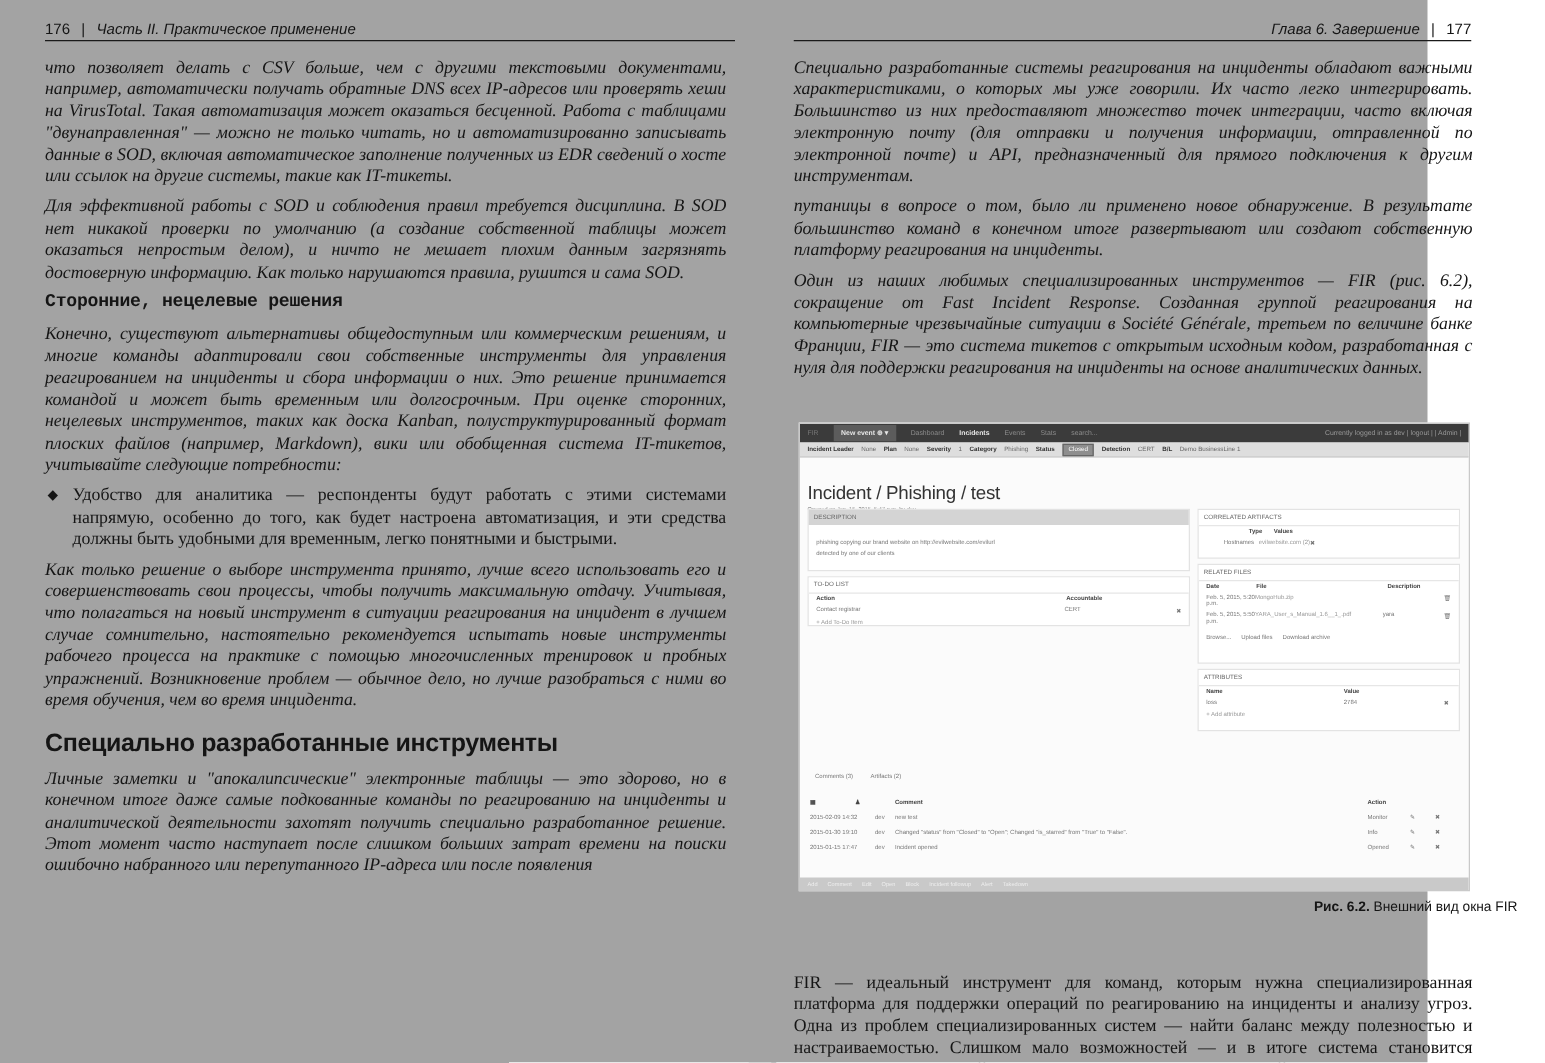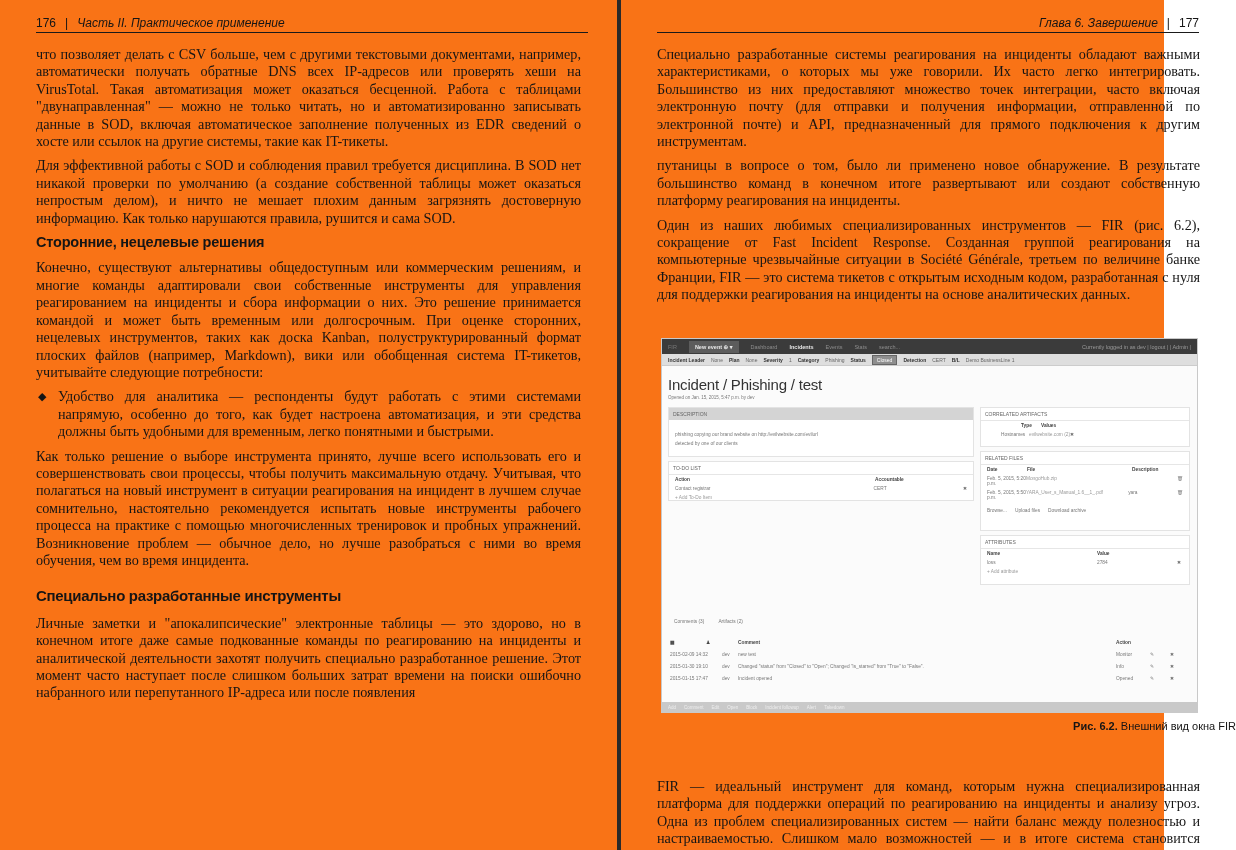--- a/index.html
+++ b/index.html
@@ -1,53 +1,53 @@
 <!DOCTYPE html>
 <html><head>
 <meta charset="utf-8">
 <style>
   * { box-sizing: border-box; margin: 0; padding: 0; }
   html, body { width: 1236px; height: 850px; overflow: hidden; background: #ffffff; }
   body { position: relative; font-family: "Liberation Serif", serif; color: #151515; }
 
-  .page { position: absolute; top: 0; height: 850px; background: #f97316; }
+  .page { position: absolute; top: 0; height: 850px; background: #a3a3a3; }
   .page-left { left: 0; width: 617px; }
-  .page-right { left: 621px; width: 543px; }
+  .page-right { left: 599px; width: 543px; }
   .gutter { position: absolute; left: 617px; top: 0; width: 4px; height: 850px; background: #2a2a2a; }
 
   .running-head { position: absolute; top: 15px; height: 18px; border-bottom: 1.5px solid #1a1a1a;
     font-family: "Liberation Sans", sans-serif; font-size: 12px; line-height: 16px; }
   .page-left .running-head { left: 36px; width: 552px; }
   .page-right .running-head { left: 36px; width: 542px; text-align: right; }
   .rh-num { font-style: normal; }
   .rh-sep { margin: 0 9px; }
   .rh-title { font-style: italic; }
 
   .content { position: absolute; top: 46px; font-size: 14.2px; line-height: 17.4px; text-align: justify; }
   .page-left .content { left: 36px; width: 545px; }
   .page-right .content { left: 36px; width: 543px; }
-  .content p { margin-bottom: 7px; }
-  h3.sub { font-family: Liberation Sans, sans-serif; font-weight: bold; font-size: 14.5px; margin: 2px 0 8px; letter-spacing: -0.2px; }
-  h2.sec { font-family: "Liberation Sans", sans-serif; font-weight: bold; font-size: 15px; margin: 18px 0 10px; letter-spacing: -0.3px; }
+  .content p { margin-bottom: 7px; font-style: italic; }
+  h3.sub { font-family: Liberation Mono, monospace; font-weight: bold; font-size: 14.5px; margin: 2px 0 8px; letter-spacing: -0.2px; }
+  h2.sec { font-family: "Liberation Sans", sans-serif; font-weight: bold; font-size: 20px; margin: 18px 0 10px; letter-spacing: -0.3px; }
   ul.bullets { list-style: none; margin-bottom: 7px; }
   ul.bullets li { position: relative; padding-left: 22px; margin-bottom: 7px; }
   ul.bullets li::before { content: "\25C6"; position: absolute; left: 2px; top: 0; font-size: 11px; }
 
   
   .figure { position: absolute; left: 40px; top: 338px; width: 537px; height: 375px;
     border: 1px solid #c9c9c9; background: #fbfbfb; font-family: "Liberation Sans", sans-serif; overflow: hidden; }
   .fir-nav { height: 15px; background: #3b3b3b; display: flex; align-items: center; font-size: 5.5px; color: #8d8d8d; padding: 0 6px; gap: 12px; }
   .fir-nav .brand { color: #777; }
   .fir-nav .btn-new { background: #5c5c5c; color: #e8e8e8; padding: 3px 6px; font-weight: bold; }
   .fir-nav .active { color: #e6e6e6; font-weight: bold; }
   .fir-nav .right { margin-left: auto; color: #9a9a9a; }
   .fir-meta { height: 12px; background: #dedede; display: flex; align-items: center; font-size: 5px; padding: 0 6px; gap: 6px; color: #666; border-bottom: 1px solid #ccc; }
   .fir-meta b { color: #333; }
   .fir-meta .closed { background: #8e8e8e; color: #fff; padding: 1px 4px; border: 1px solid #666; }
-  .fir-title { font-size: 15px; color: #333; padding: 10px 6px 0; letter-spacing: -0.2px; }
+  .fir-title { font-size: 15px; color: #333; padding: 20px 6px 0; letter-spacing: -0.2px; }
   .fir-opened { font-size: 4.5px; color: #777; padding: 2px 6px; }
   .panel-hdr { font-size: 5px; color: #666; padding: 3px 4px; background: #d4d4d4; text-transform: uppercase; }
   .panel { position: absolute; border: 1px solid #e3e3e3; background: #fff; font-size: 4.8px; color: #777; }
   .panel .hdr-plain { background: #fff; border-bottom: 1px solid #e6e6e6; }
   .row { display: flex; padding: 2px 6px; }
   .muted { color: #999; }
   .bold { color: #444; font-weight: bold; }
   .fir-bottom { position: absolute; left: 0; bottom: 0; width: 100%; height: 10px; background: #c9c9c9; font-size: 4.5px; color: #eee; display: flex; align-items: center; gap: 8px; padding: 0 6px; }
   .tabs { position: absolute; left: 12px; top: 280px; font-size: 4.8px; color: #777; display: flex; gap: 14px; }
   .comments { position: absolute; left: 8px; top: 297px; width: 520px; font-size: 4.8px; color: #777; }

